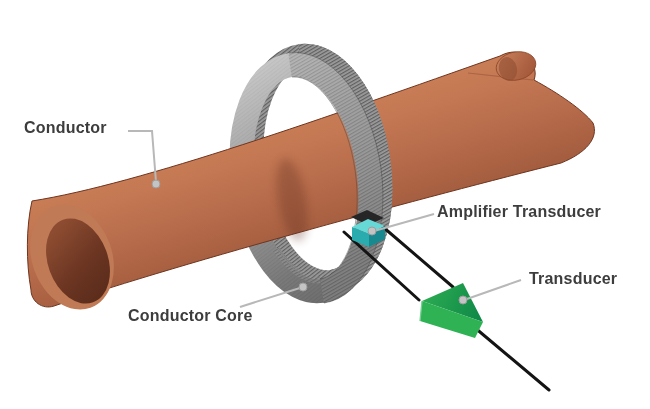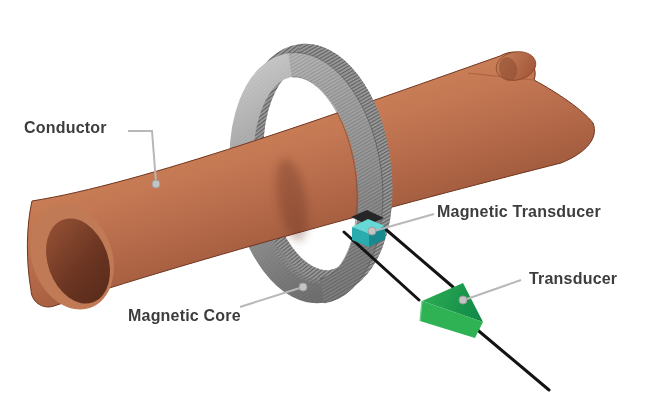--- a/index.html
+++ b/index.html
@@ -125,18 +125,18 @@
     <g fill="#c4c4c4" stroke="#9e9e9e" stroke-width="1">
       <circle cx="156" cy="184" r="4"></circle>
       <circle cx="303" cy="287" r="4"></circle>
       <circle cx="372" cy="231" r="4"></circle>
       <circle cx="463" cy="300" r="4"></circle>
     </g>
   </svg>
 
   <div class="lbl" style="left:24px;top:120px;">Conductor</div>
 
-  <div class="lbl" style="left:128px;top:308px;">Magnetic Core</div>
+  <div class="lbl" style="left:128px;top:308px;">Conductor Core</div>
 
-  <div class="lbl" style="left:437px;top:204px;">Magnetic Transducer</div>
+  <div class="lbl" style="left:437px;top:204px;">Amplifier Transducer</div>
 
   <div class="lbl" style="left:529px;top:271px;">Transducer</div>
 </div>
 
 </body></html>

